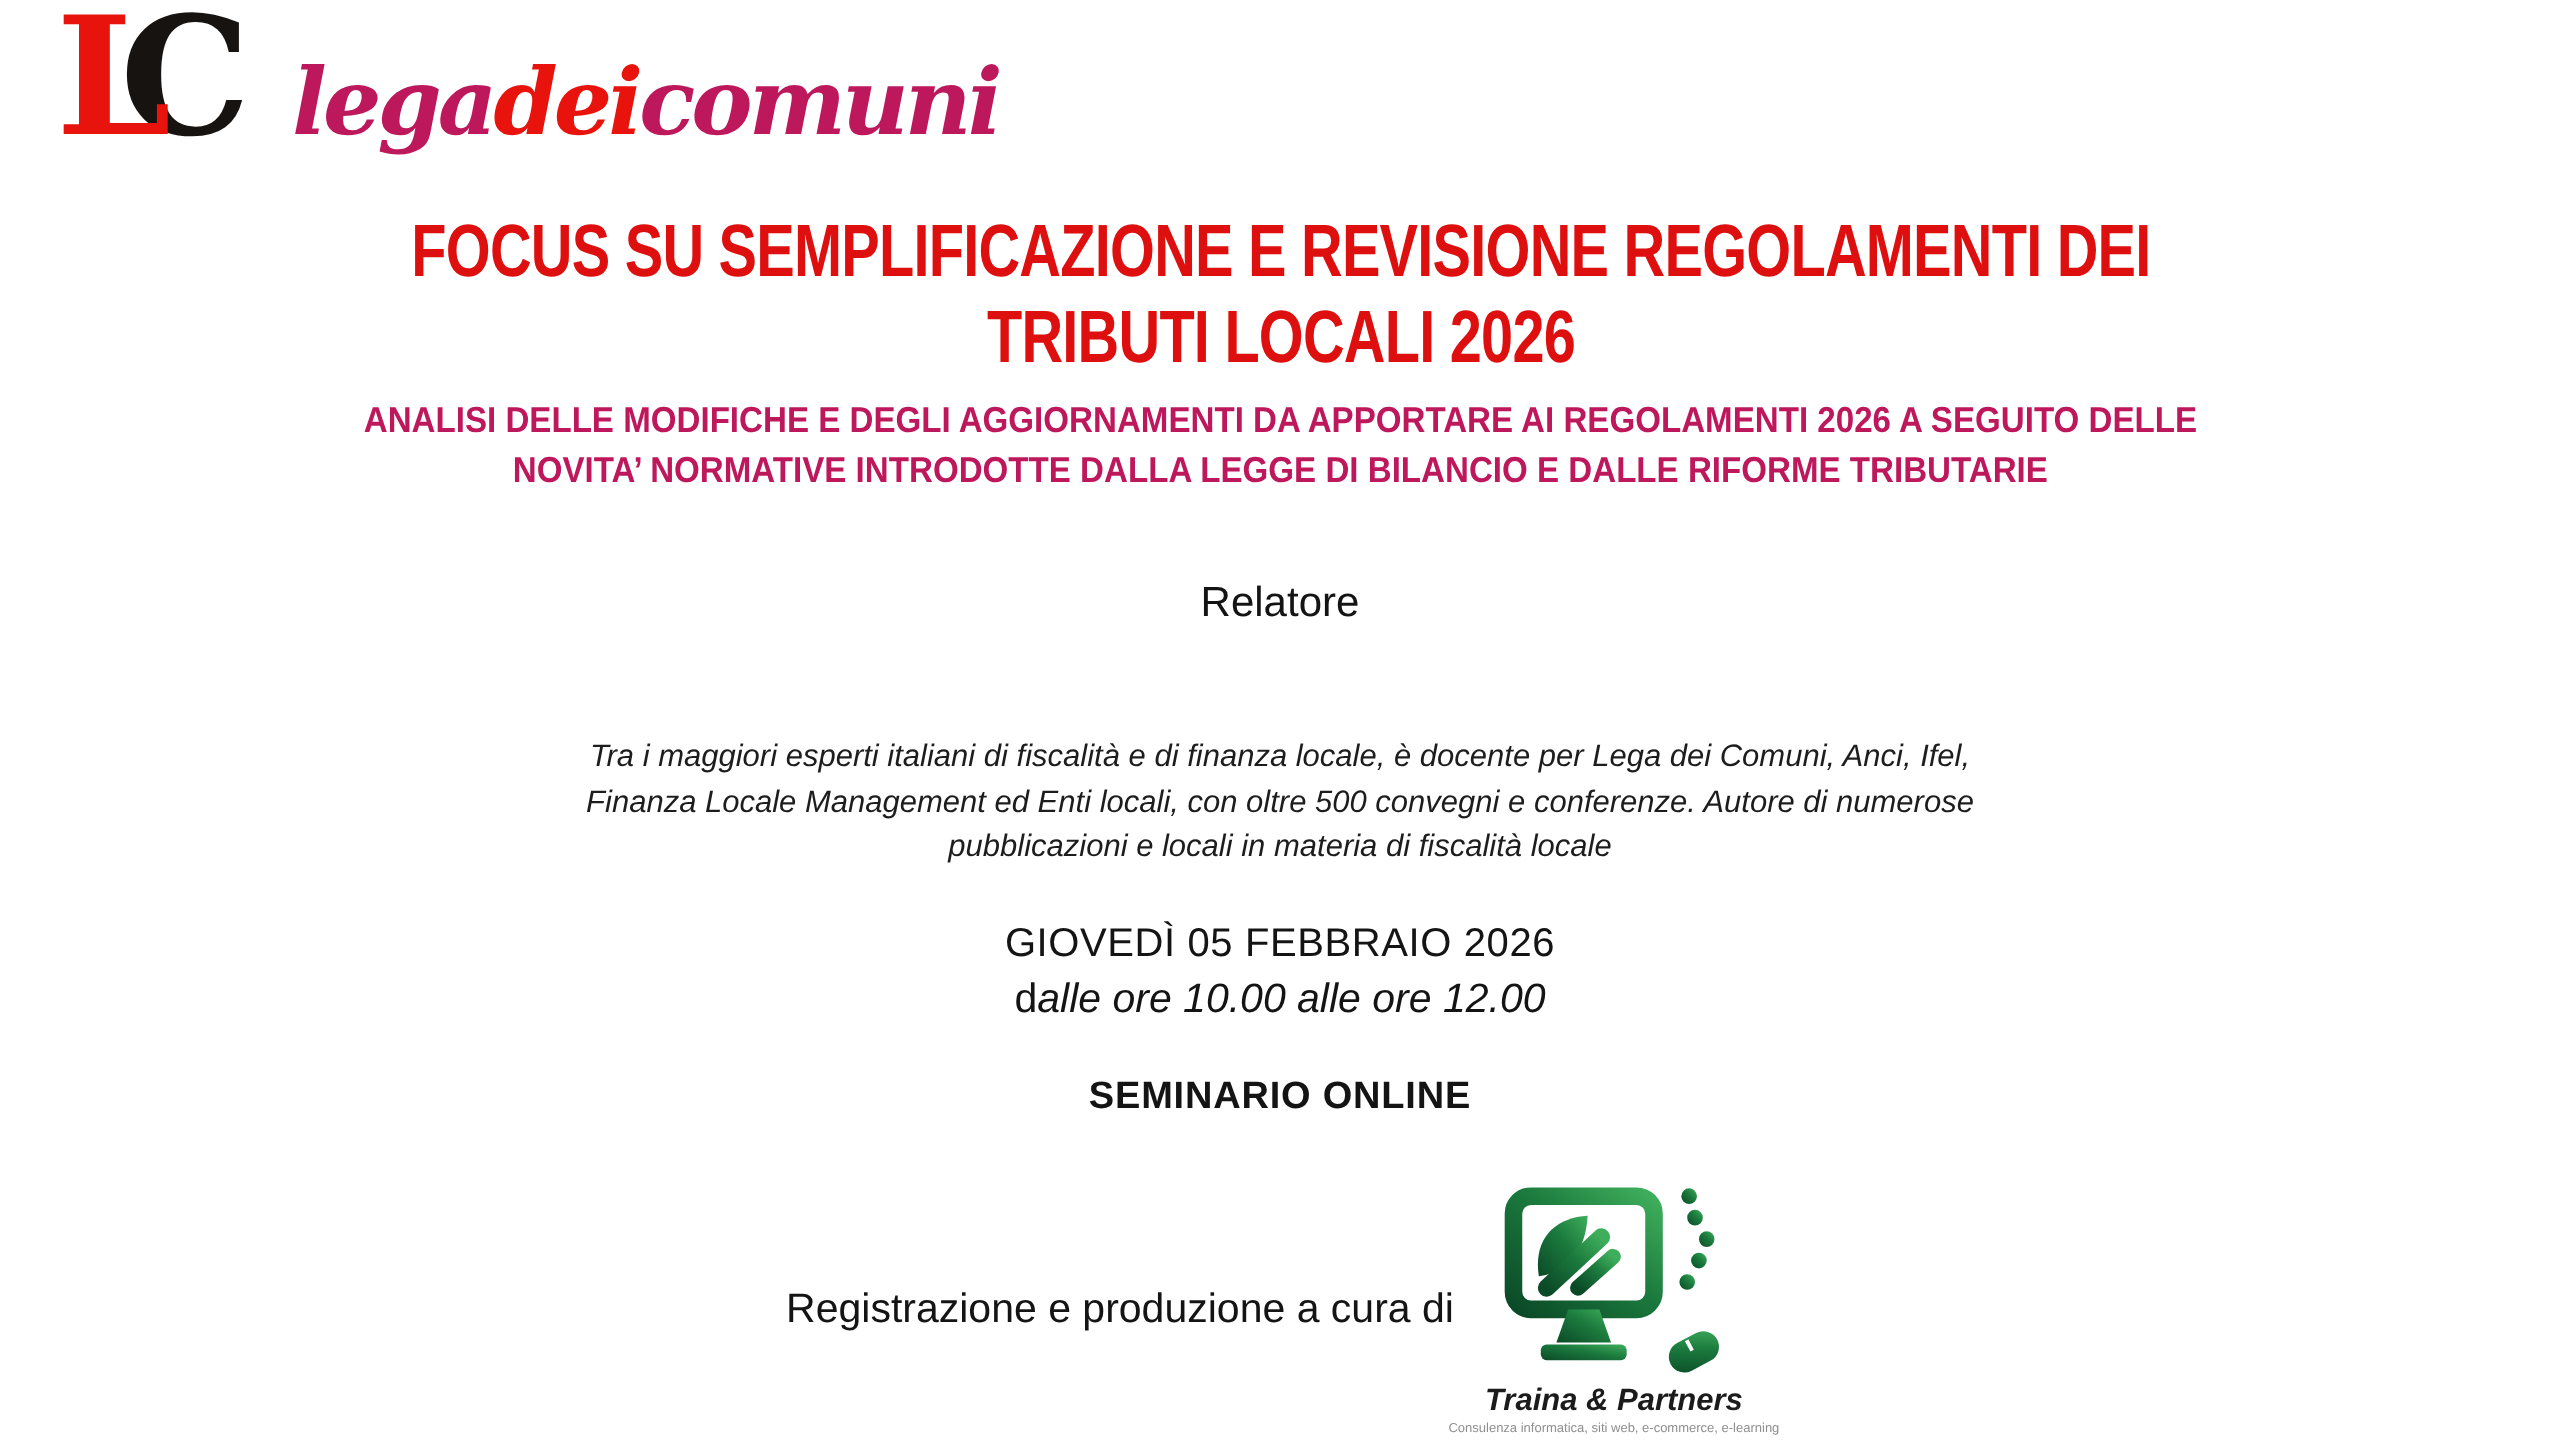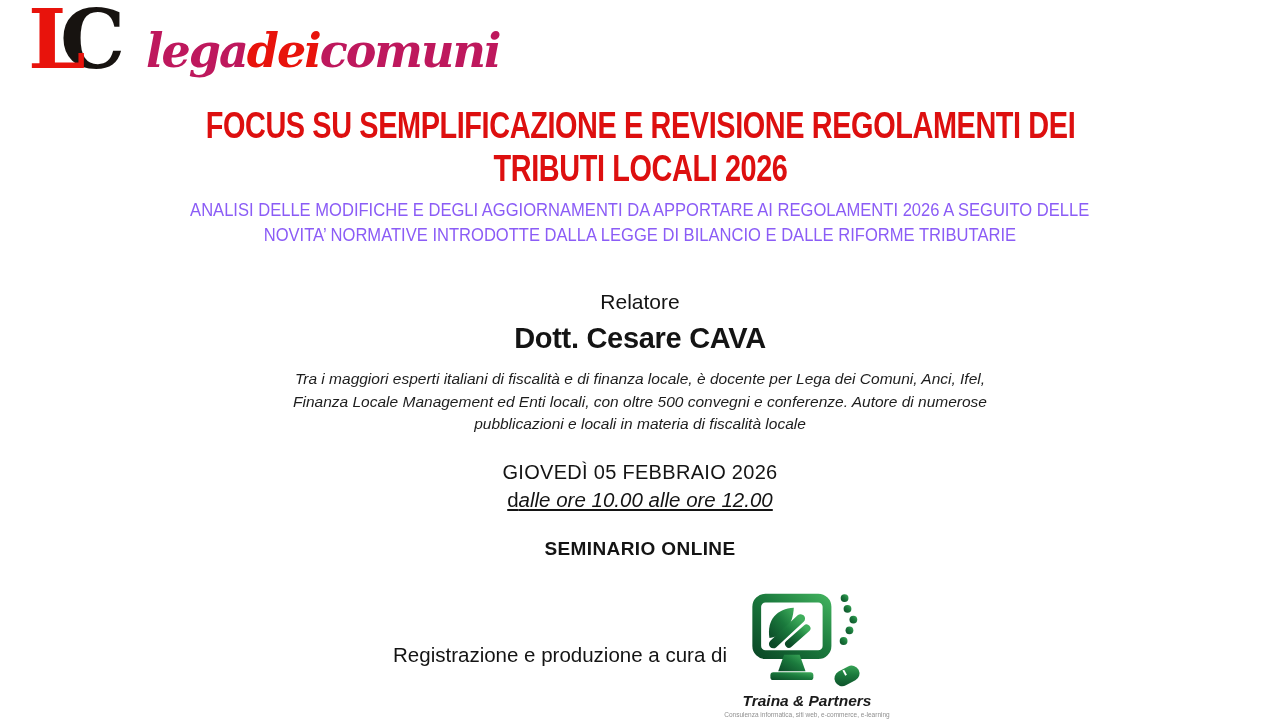--- a/index.html
+++ b/index.html
@@ -18,31 +18,31 @@
   .lc-c{left:32px;color:#171310;}
   .lc-l{left:0;color:#e8130c;}
   .wordmark{font-family:"DejaVu Serif",serif;font-style:italic;font-weight:bold;
             font-size:46px;line-height:1;letter-spacing:-2px;padding-bottom:8px;margin-left:10px;white-space:nowrap;}
   .wm-black{color:#be185d;}
   .wm-red{color:#e8130c;}
 
   
   #title{top:104px;color:#dd0f0f;font-weight:bold;font-size:37px;line-height:43px;letter-spacing:-0.5px;}
   #title .squeeze{transform:scaleX(0.78);}
-  #subtitle{top:198px;color:#8b5cf6;font-weight:normal;font-size:18px;line-height:25px;}
+  #subtitle{top:198px;color:#be185d;font-weight:bold;font-size:18px;line-height:25px;}
   #subtitle .squeeze{transform:scaleX(0.92);}
 
   
   #relatore{top:290px;font-size:21px;color:#141414;}
   #speaker-name{top:322px;font-size:29px;font-weight:bold;color:#141414;letter-spacing:-0.3px;}
   #bio{top:368px;font-size:15.5px;font-style:italic;line-height:22.5px;color:#1d1d1d;}
 
   
   #event-date{top:461px;font-size:20px;color:#141414;letter-spacing:0.3px;text-align:center;}
-  #event-time{top:488px;font-size:20.5px;color:#141414;text-decoration:underline;}
+  #event-time{top:488px;font-size:20.5px;color:#141414;}
   #event-time .it{font-style:italic;}
   #event-format{top:538px;font-size:19px;font-weight:bold;color:#141414;letter-spacing:0.4px;}
 
   
   #footer-row{position:absolute;left:0;top:592px;width:100%;display:flex;
               justify-content:center;align-items:center;}
   #credit{font-size:20.5px;color:#141414;}
   #producer{display:flex;flex-direction:column;align-items:center;width:160px;}
   #producer-name{font-size:15.5px;font-weight:bold;font-style:italic;color:#1b1b1b;white-space:nowrap;}
   #producer-tagline{font-size:6.5px;color:#8f8f8f;margin-top:1px;white-space:nowrap;}
@@ -66,21 +66,20 @@
     <div><span class="squeeze">FOCUS SU SEMPLIFICAZIONE E REVISIONE REGOLAMENTI DEI</span></div>
     <div><span class="squeeze">TRIBUTI LOCALI 2026</span></div>
   </div>
 
   <div id="subtitle" class="abs">
     <div><span class="squeeze">ANALISI DELLE MODIFICHE E DEGLI AGGIORNAMENTI DA APPORTARE AI REGOLAMENTI 2026 A SEGUITO DELLE</span></div>
     <div><span class="squeeze">NOVITA’ NORMATIVE INTRODOTTE DALLA LEGGE DI BILANCIO E DALLE RIFORME TRIBUTARIE</span></div>
   </div>
 
   <div id="relatore" class="abs">Relatore</div>
-  <div id="speaker-name" class="abs">Dott. Cesare CAVA</div>
   <div id="bio" class="abs">
     <div>Tra i maggiori esperti italiani di fiscalità e di finanza locale, è docente per Lega dei Comuni, Anci, Ifel,</div>
     <div>Finanza Locale Management ed Enti locali, con oltre 500 convegni e conferenze. Autore di numerose</div>
     <div>pubblicazioni e locali in materia di fiscalità locale</div>
   </div>
 
   <div id="event-date" class="abs">GIOVEDÌ 05 FEBBRAIO 2026</div>
   <div id="event-time" class="abs"><span>d</span><span class="it">alle ore 10.00 alle ore 12.00</span></div>
   <div id="event-format" class="abs">SEMINARIO ONLINE</div>
 

